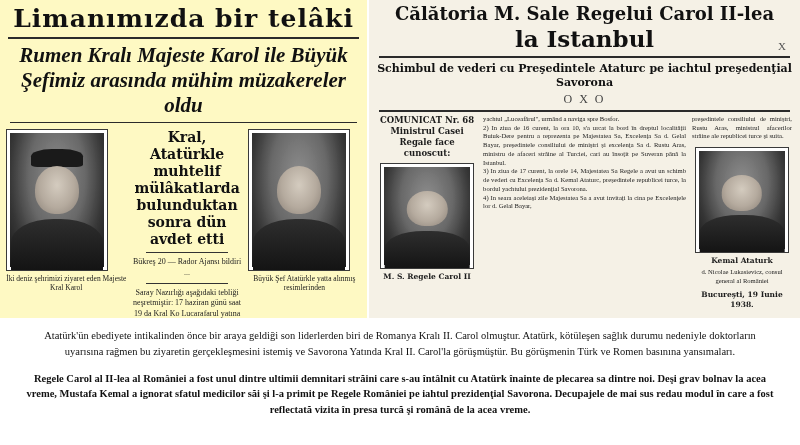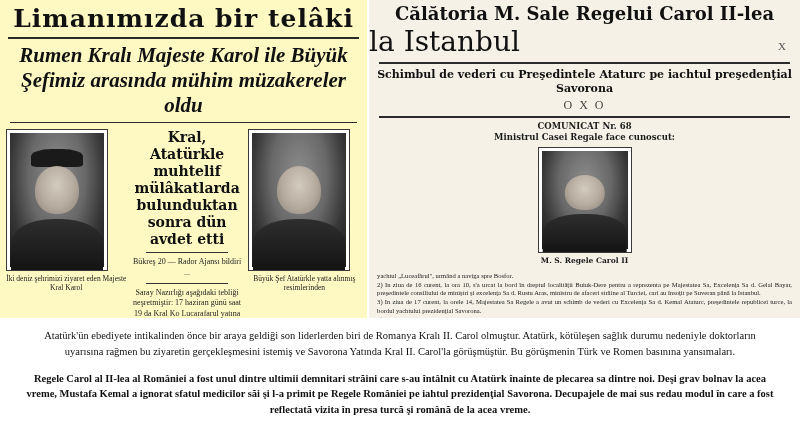--- a/index.html
+++ b/index.html
@@ -88,29 +88,29 @@
   .l-colrule{height:1px;background:#333;margin:4px 14px;}
   .l-text{font-size:8px;line-height:1.35;text-align:center;color:#1d1d1d;}
 
   
   .r-head1{
     font-family:"DejaVu Serif", serif;
     font-weight:bold;font-size:18px;text-align:center;line-height:1.08;margin:4px 8px 0 8px;
   }
   .r-head2{
     font-family:"DejaVu Serif", serif;
-    font-weight:normal;font-size:28px;text-align:left;margin:2px 0 4px 0;
+    font-weight:bold;font-size:23px;text-align:center;margin:2px 0 4px 0;
   }
   .r-rule{height:2px;background:#2b2b2b;margin:3px 10px;}
   .r-kicker{
     font-family:"DejaVu Serif", serif;
     font-weight:bold;font-size:11px;text-align:center;margin:4px 8px 3px 8px;line-height:1.2;
   }
   .r-oxo{font-size:12px;text-align:center;letter-spacing:2px;color:#444;margin-bottom:2px;}
-  .r-cols{display:flex;gap:6px;padding:0 8px;height:215px;flex-direction:column;}
+  .r-cols{display:flex;gap:6px;padding:0 8px;height:215px;}
   .r-col{flex:1;font-size:6.6px;line-height:1.33;text-align:justify;color:#1c1c1c;}
   .r-col.photo-col{flex:0 0 100px;text-align:center;}
   .r-comm{
     font-family:"DejaVu Serif", serif;
     font-weight:bold;font-size:8.5px;text-align:center;line-height:1.3;margin-bottom:3px;
   }
   .r-cap{font-size:7.5px;font-family:"DejaVu Serif", serif;font-weight:bold;margin-top:3px;}
   .r-cap2{font-size:6.6px;line-height:1.3;margin-top:2px;}
   .r-bucharest{font-size:7.5px;font-family:"DejaVu Serif",serif;font-weight:bold;margin-top:5px;}
   .r-x{position:absolute;right:14px;top:40px;font-size:11px;color:#555;}

